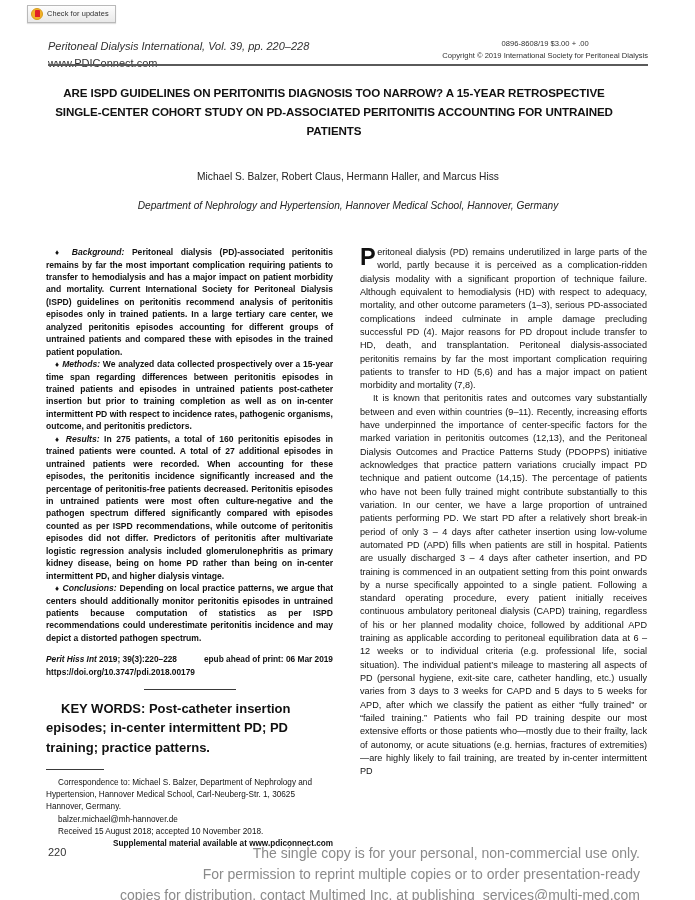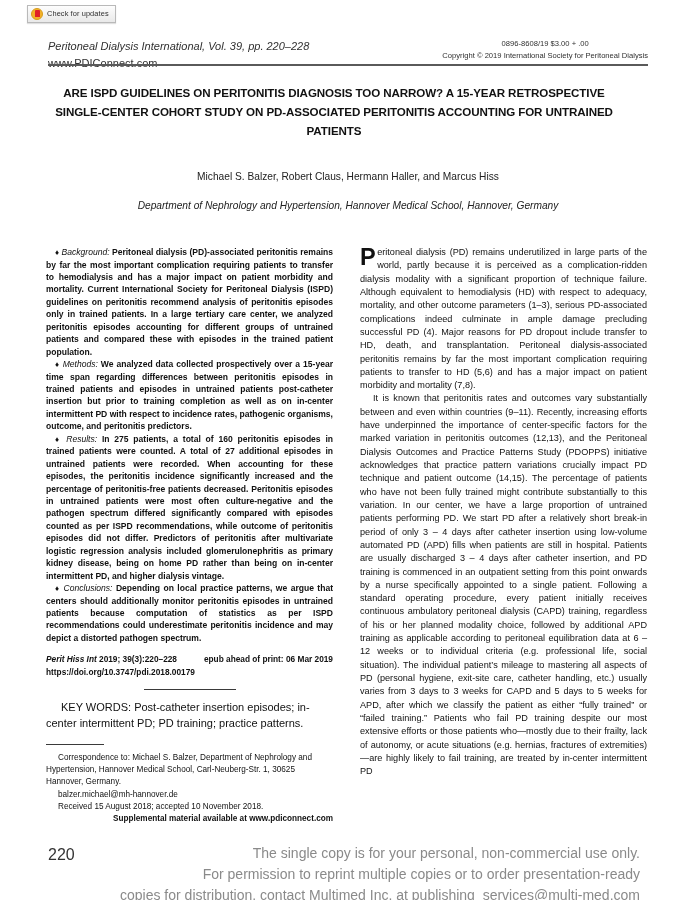--- a/index.html
+++ b/index.html
@@ -139,21 +139,21 @@
     font-size: 8.55px;
     font-weight: bold;
     line-height: 1.455;
     text-align: justify;
     margin: 0 0 0 0;
     color: #111;
     hyphens: manual;
   }
   .abs-p .lead {
     font-style: italic;
-    font-weight: normal;
+    font-weight: bold;
   }
   .abs-p .bullet {
     font-weight: bold;
     font-size: 8px;
   }
   .abs-indent { text-indent: 9px; }
 
   .cite {
     margin-top: 9px;
     font-size: 8.3px;
@@ -175,24 +175,25 @@
     margin: 11px auto 9px auto;
   }
   .rule-short-left {
     width: 58px;
     height: 1px;
     background: #3a3a3a;
     margin: 12px 0 7px 0;
   }
 
   .keywords {
-    font-size: 11px;
+    font-size: 13px;
     line-height: 1.48;
     color: #111;
     text-indent: 15px;
+    font-weight: bold;
   }
 
   .corr {
     font-size: 8.2px;
     line-height: 1.5;
     color: #111;
   }
   .corr .corr-first { text-indent: 12px; display: block; }
   .corr .corr-ind { display: block; padding-left: 12px; }
   .corr .corr-bold { font-weight: bold; text-align: right; }
@@ -213,21 +214,21 @@
     font-weight: bold;
     padding: 2px 1.5px 0 0;
     color: #111;
   }
 
   
   .pageno {
     position: absolute;
     left: 48px;
     top: 846px;
-    font-size: 16px;
+    font-size: 11px;
     color: #333;
   }
 
   
   .footer {
     position: absolute;
     left: 120px;
     top: 843px;
     width: 520px;
     text-align: right;

